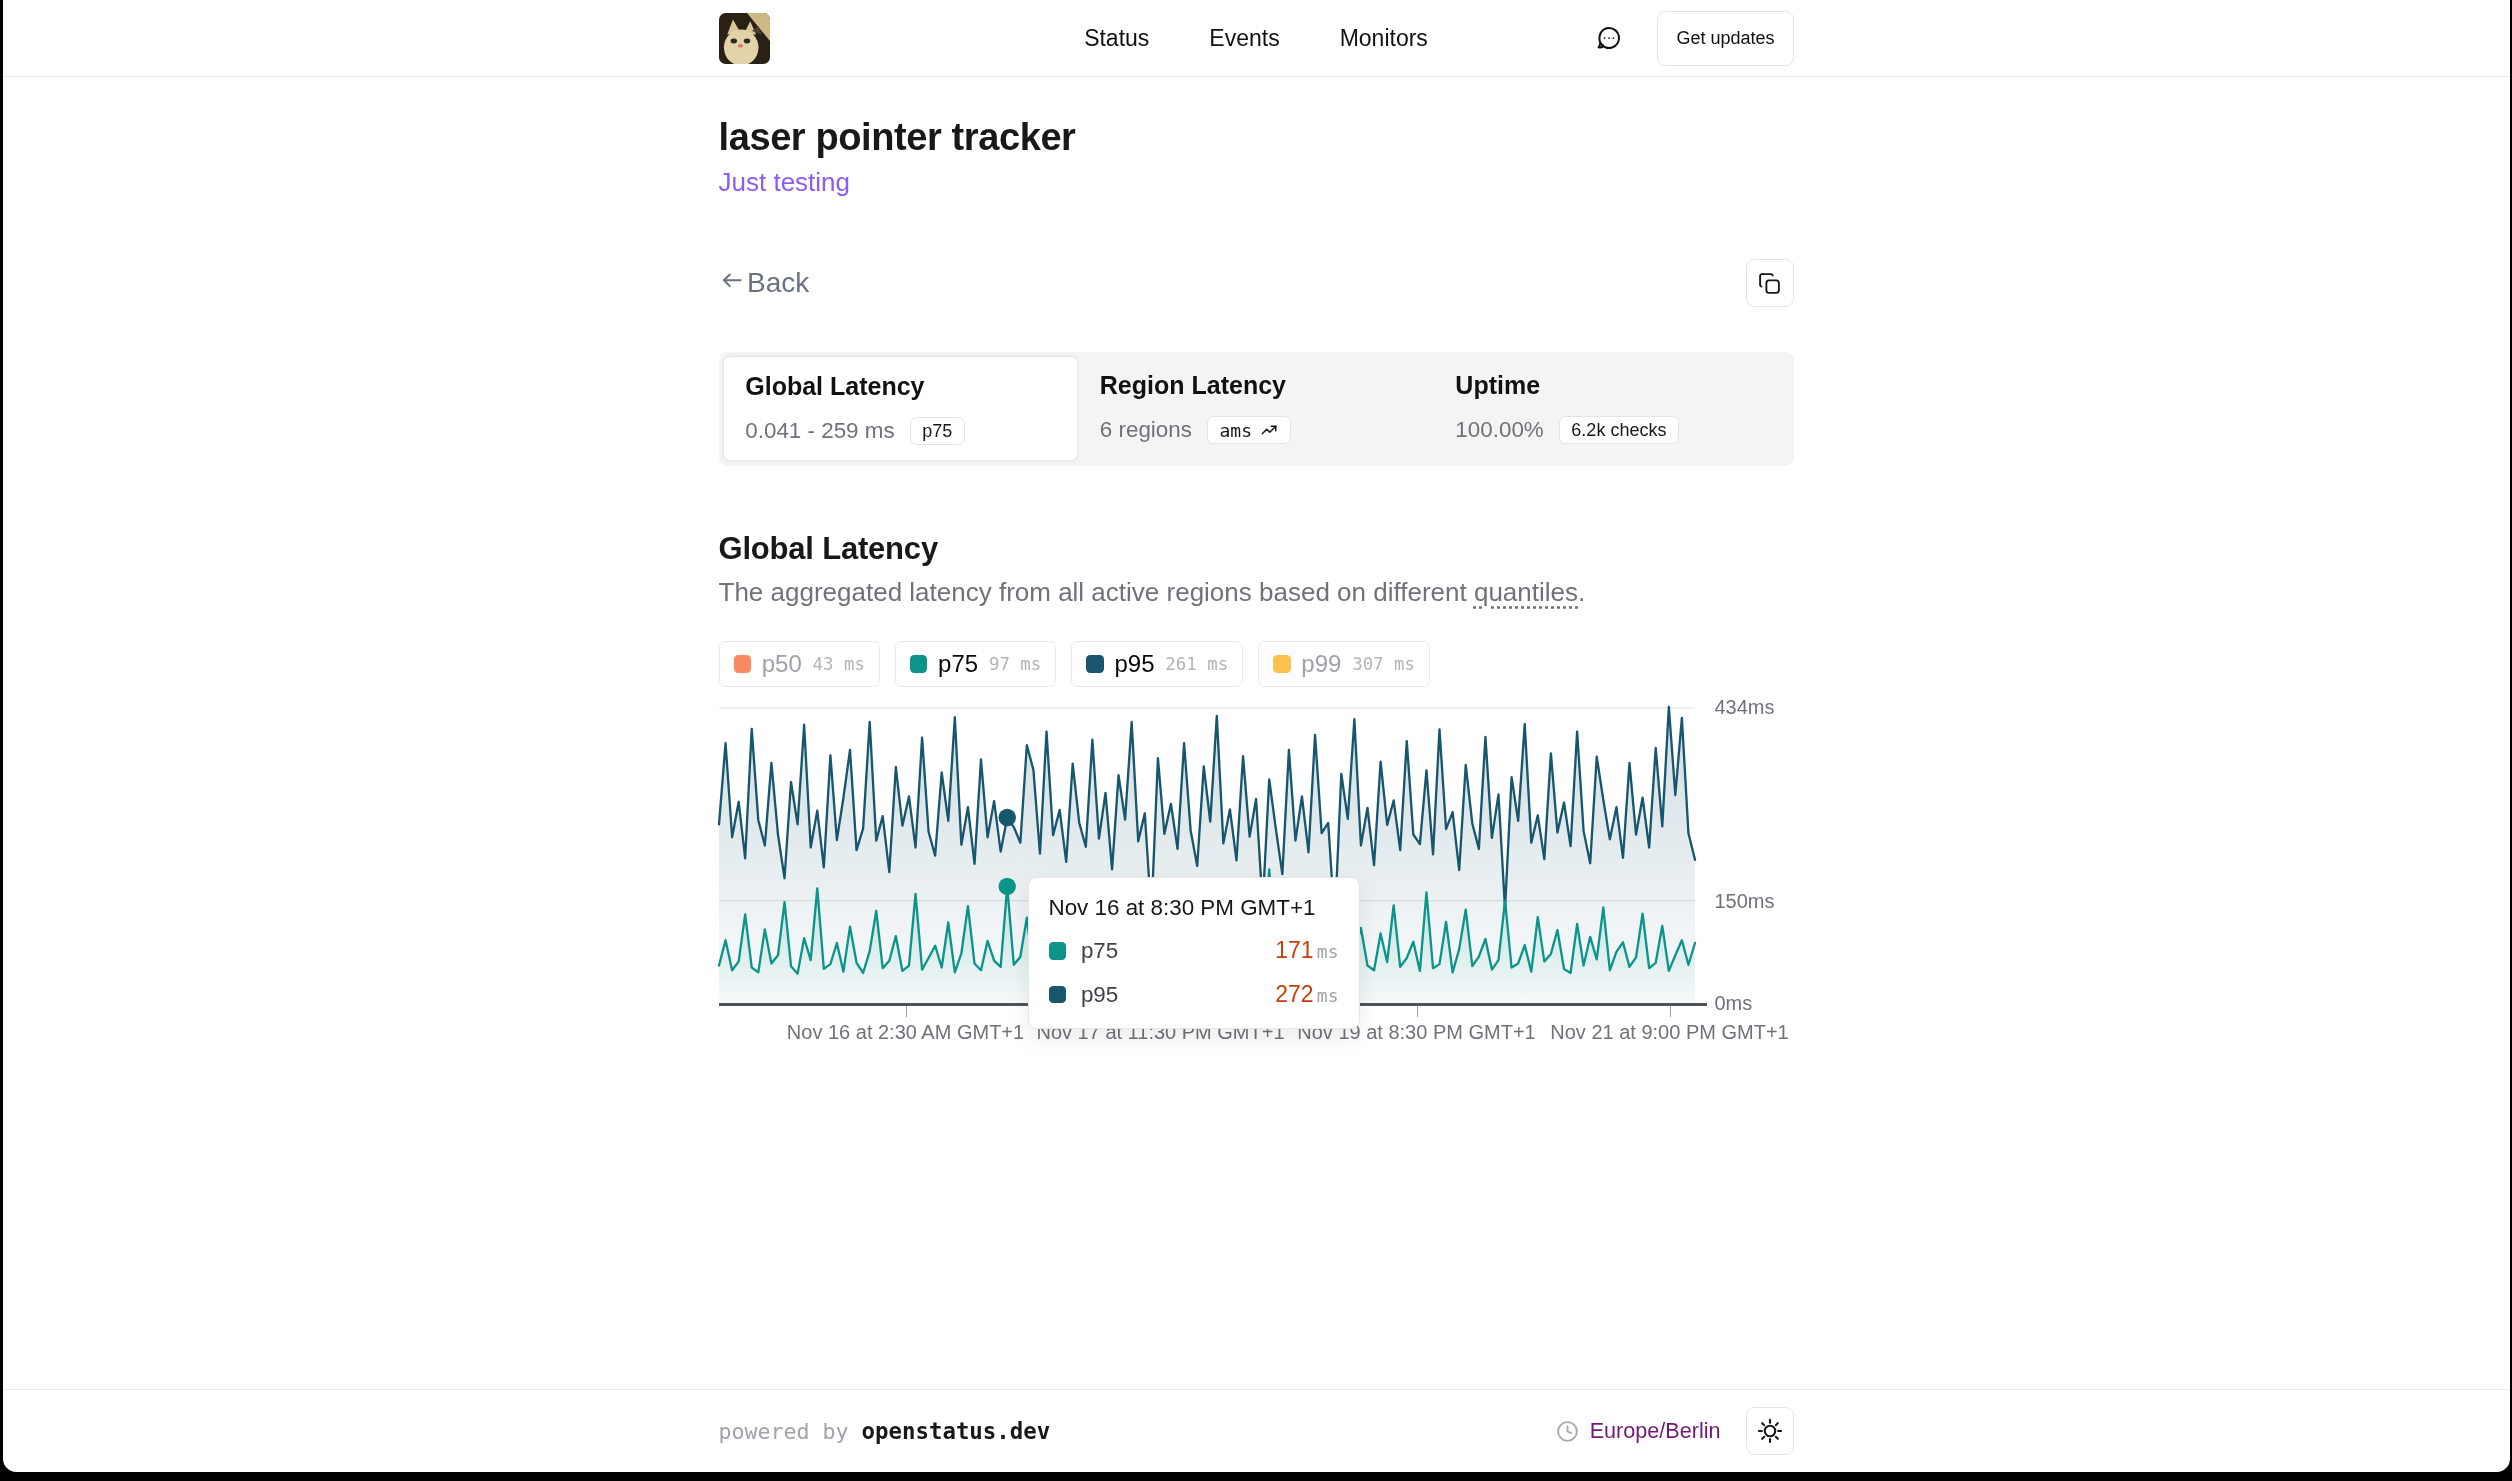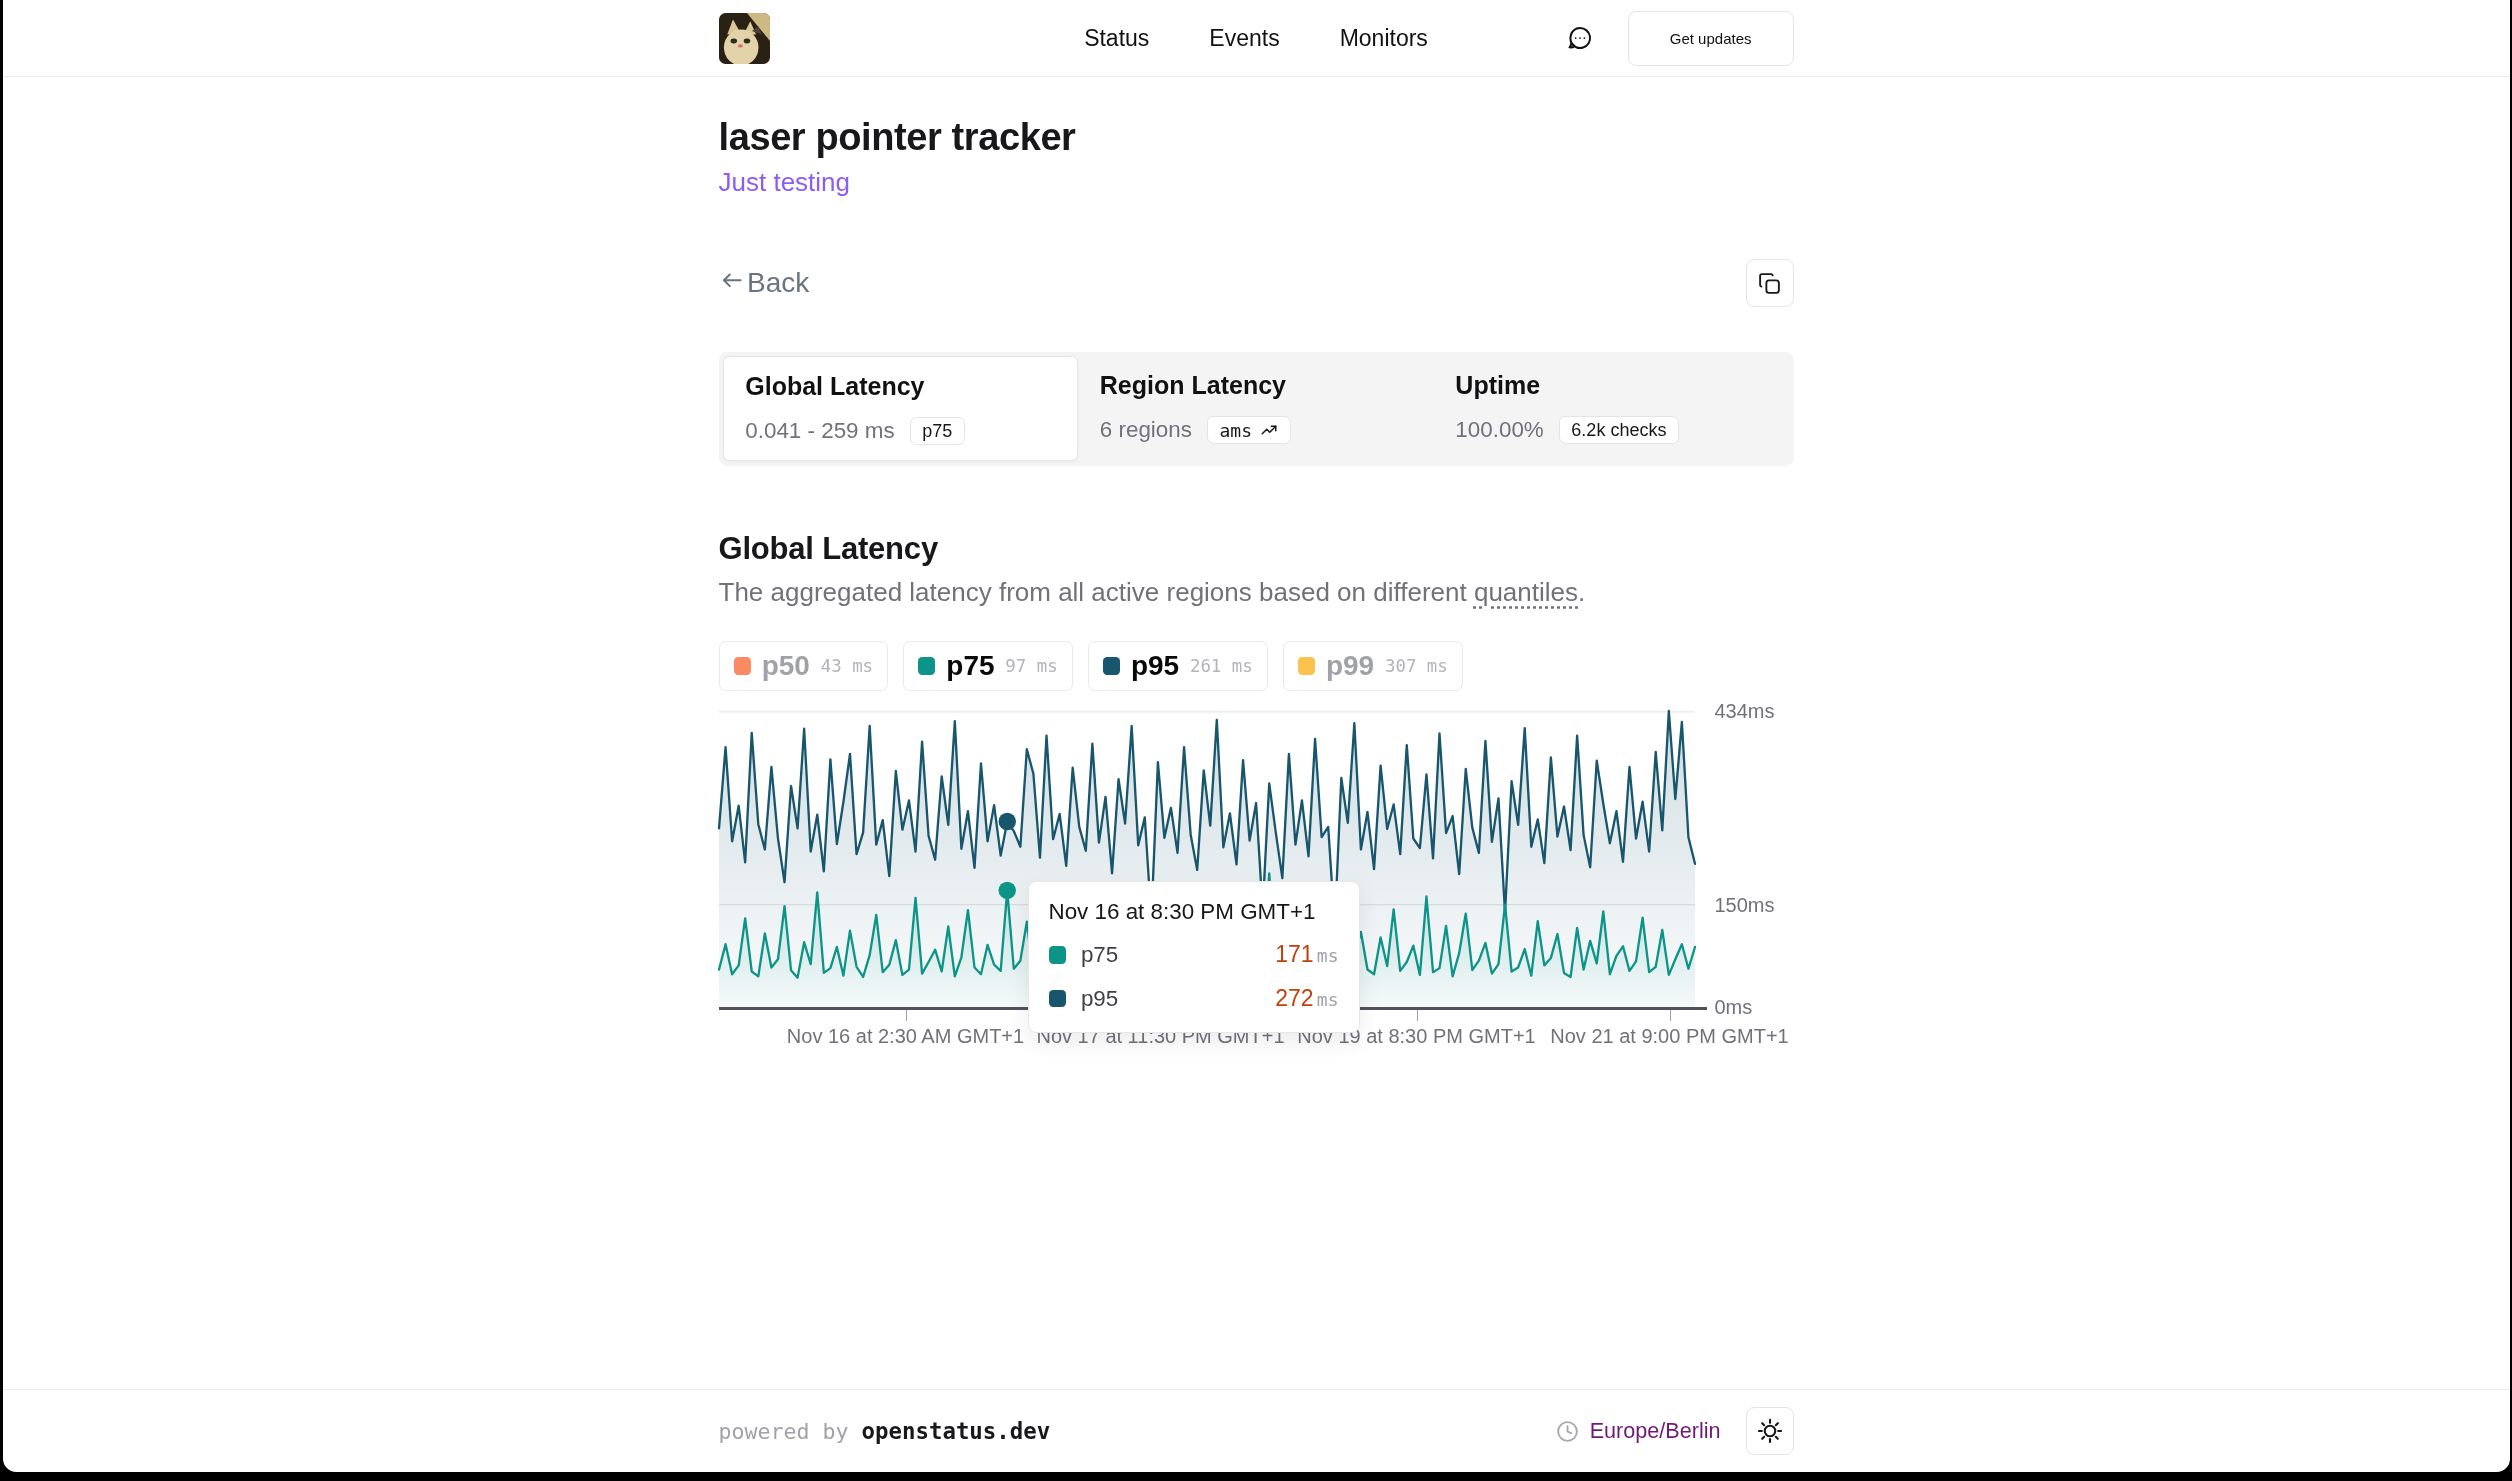--- a/index.html
+++ b/index.html
@@ -11,22 +11,22 @@
   
   .site-header { flex:none; height:77px; border-bottom:1.7px solid #ebebed; }
   .header-inner { width:1075px; height:100%; margin:0 auto; position:relative;
                   display:flex; align-items:center; justify-content:space-between; }
   .avatar { width:51px; height:51px; border-radius:6.6px; overflow:hidden; flex:none; }
   .main-nav { position:absolute; left:50%; top:50%; transform:translate(-50%,-50%);
               display:flex; gap:60px; }
   .nav-link { font-size:23px; color:#111113; cursor:pointer; }
   .header-right { display:flex; align-items:center; gap:33px; }
   .chat-btn { background:none; border:none; cursor:pointer; display:grid; place-items:center; }
-  .get-updates-btn { height:55px; padding:0 41px; background:#fff; border:1.7px solid #e4e4e7;
-                     border-radius:8.3px; font-size:15px; font-weight:500; color:#111113;
+  .get-updates-btn { height:55px; padding:0 18px; background:#fff; border:1.7px solid #e4e4e7;
+                     border-radius:8.3px; font-size:18px; font-weight:500; color:#111113;
                      font-family:inherit; cursor:pointer; }
 
   
   main { flex:1 0 auto; width:1075px; margin:0 auto; }
   .page-title { margin-top:39px; font-size:38px; font-weight:700; letter-spacing:-0.4px; }
   .page-desc  { margin-top:8.3px; font-size:26px; color:#8b5cf6; }
 
   .back-row { margin-top:61px; display:flex; align-items:center; justify-content:space-between; }
   .back-link { display:flex; align-items:flex-start; gap:2px; font-size:28px; color:#6b7280; cursor:pointer; }
   .copy-btn { width:48px; height:48px; background:#fff; border:1.7px solid #e4e4e7; border-radius:8.3px;
@@ -48,21 +48,21 @@
   
   .section-title { margin-top:65px; font-size:31px; font-weight:600; letter-spacing:-0.2px; }
   .section-desc  { margin-top:10px; font-size:26px; color:#71717a; }
   .quantiles-link { color:#71717a; text-decoration:underline dotted; text-underline-offset:5.8px; cursor:pointer; }
 
   
   .legend { margin-top:33px; display:flex; gap:15px; }
   .legend-pill { display:flex; align-items:center; gap:10.8px; background:#fff;
                  border:1.7px solid #e9e9eb; border-radius:6.6px; padding:8.3px 14px; cursor:pointer; }
   .swatch { width:17.4px; height:17.4px; border-radius:4.2px; flex:none; }
-  .legend-label { font-size:28px; font-weight:700; color:#09090b; }
+  .legend-label { font-size:24px; font-weight:400; color:#09090b; }
   .legend-pill.inactive .legend-label { color:#a1a1aa; }
   .legend-value { font-family:"DejaVu Sans Mono", monospace; font-size:17.4px; color:#b3b3b9; }
 
   
   .chart-wrap { margin-top:20px; position:relative; height:353px; }
   .plot { position:absolute; left:0; top:0; width:976px; height:296px; }
   .plot svg { position:absolute; inset:0; overflow:visible; }
   .axis-line { position:absolute; left:0; top:296px; width:988px; height:2.5px; background:#52525b; }
   .x-ticks { position:absolute; left:0; top:299px; width:976px; height:11.6px; }
   .x-tick-mark { position:absolute; top:0; width:1.7px; height:10.8px; background:#9ca3af; }

